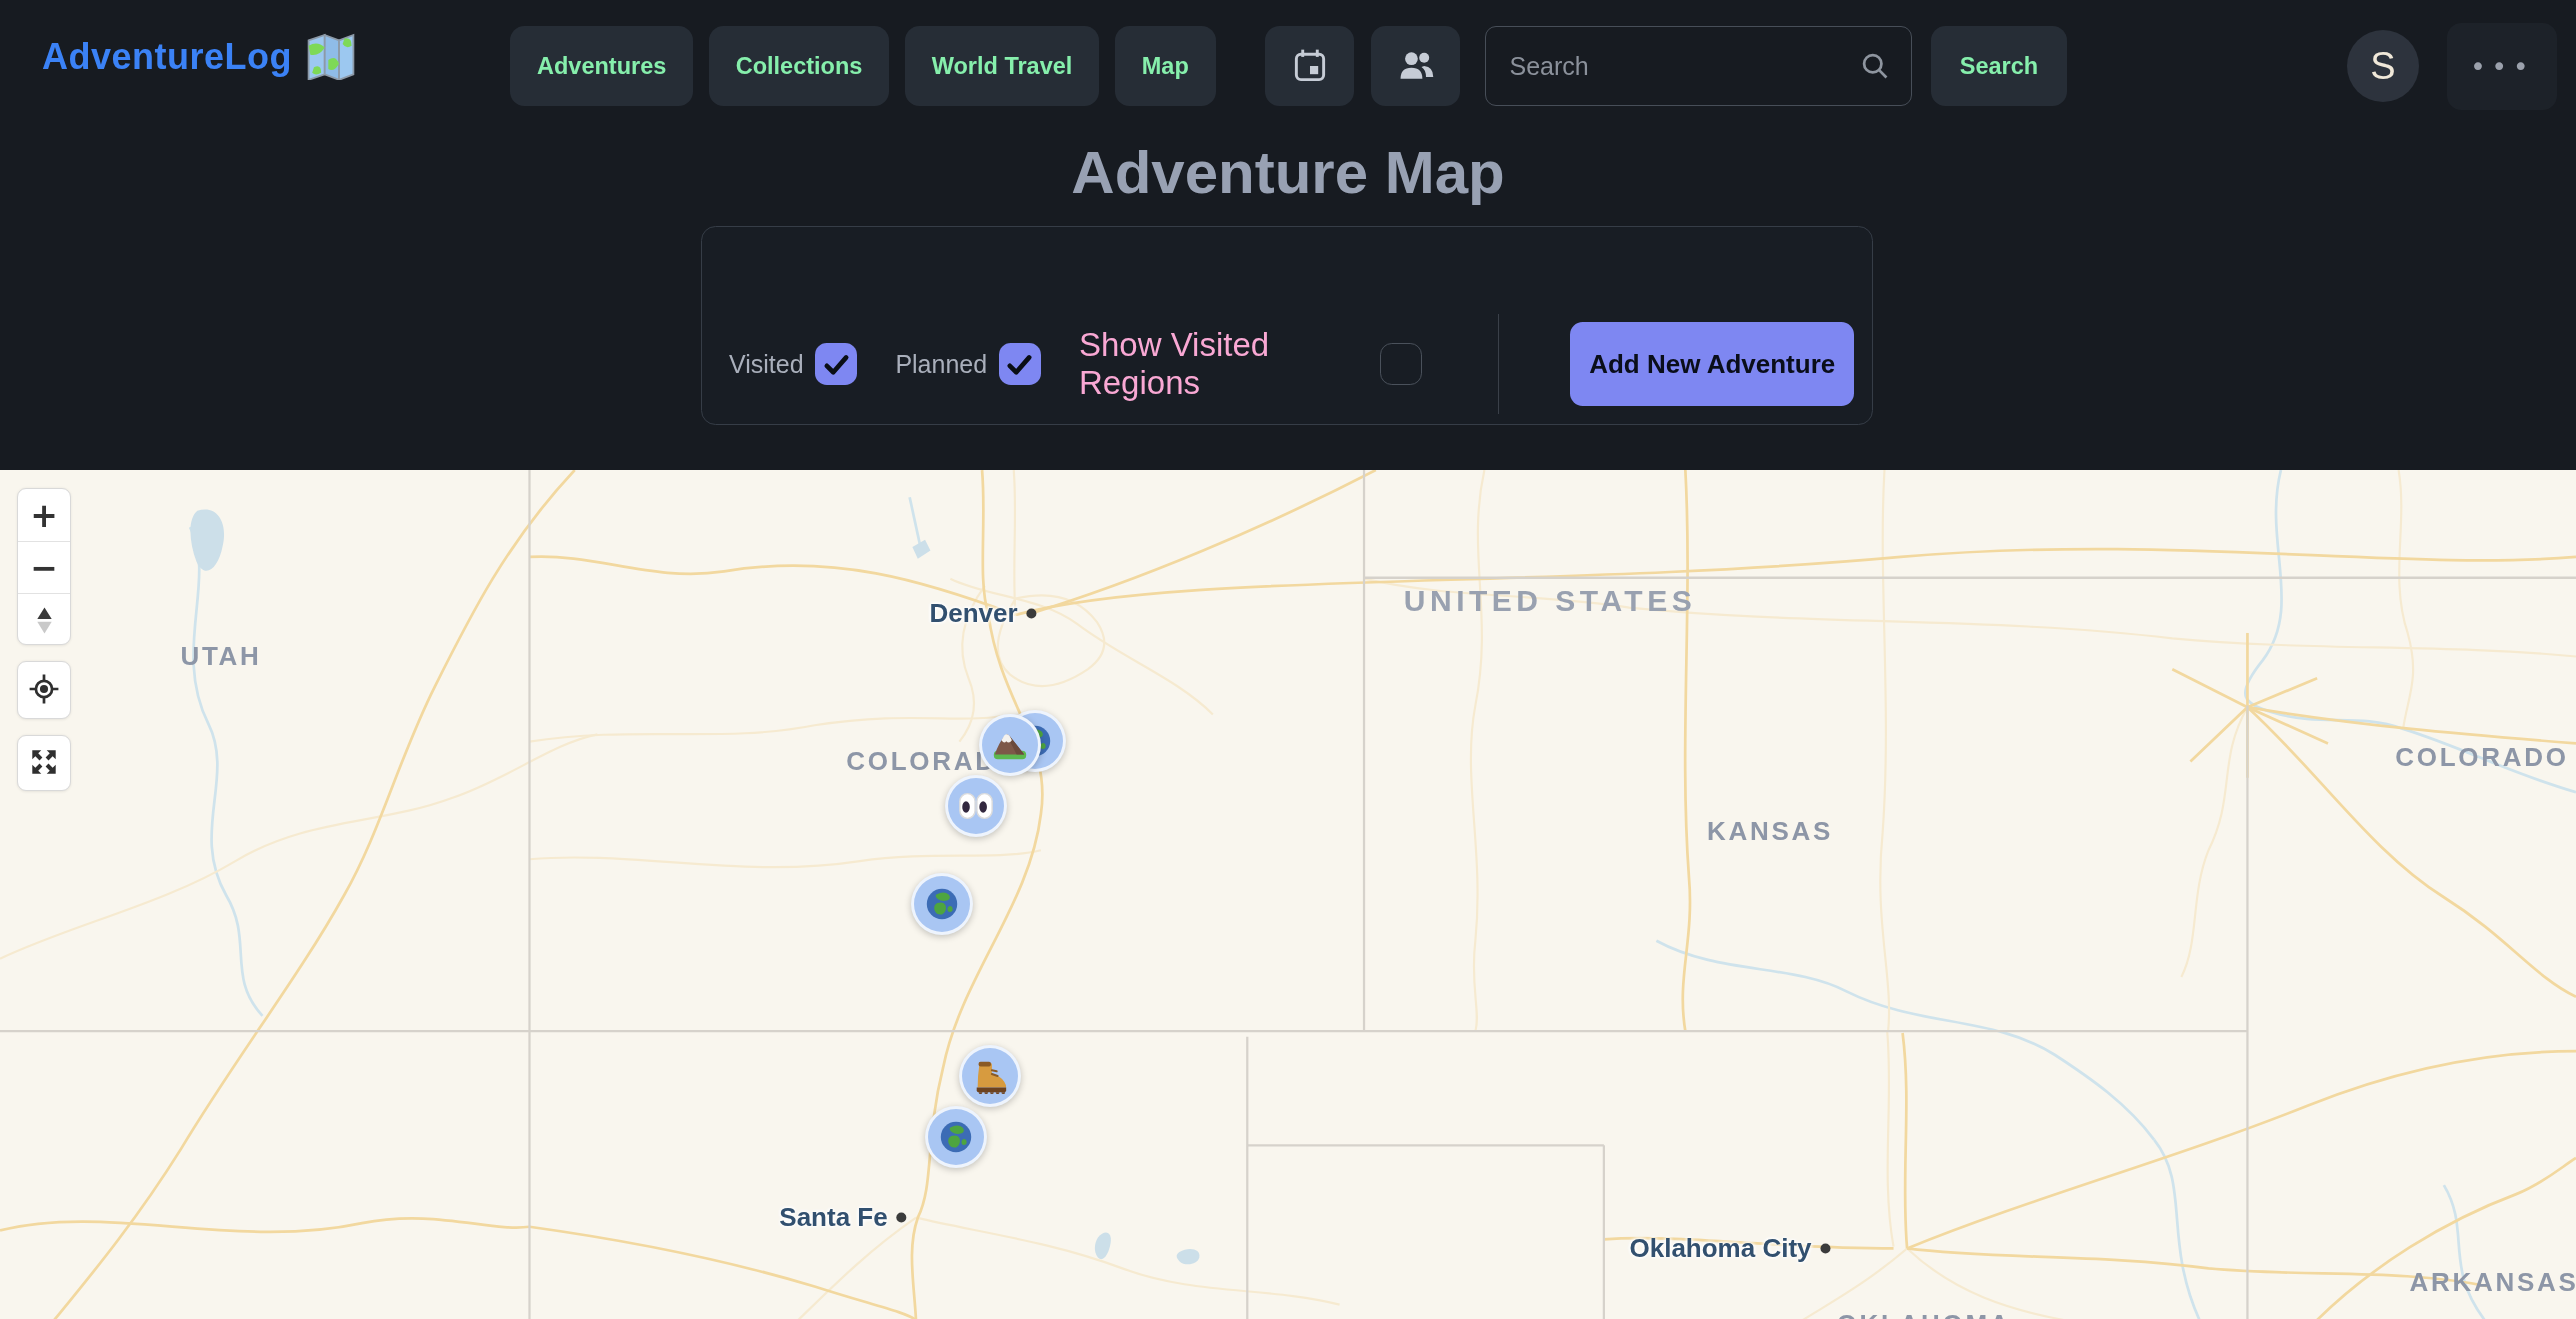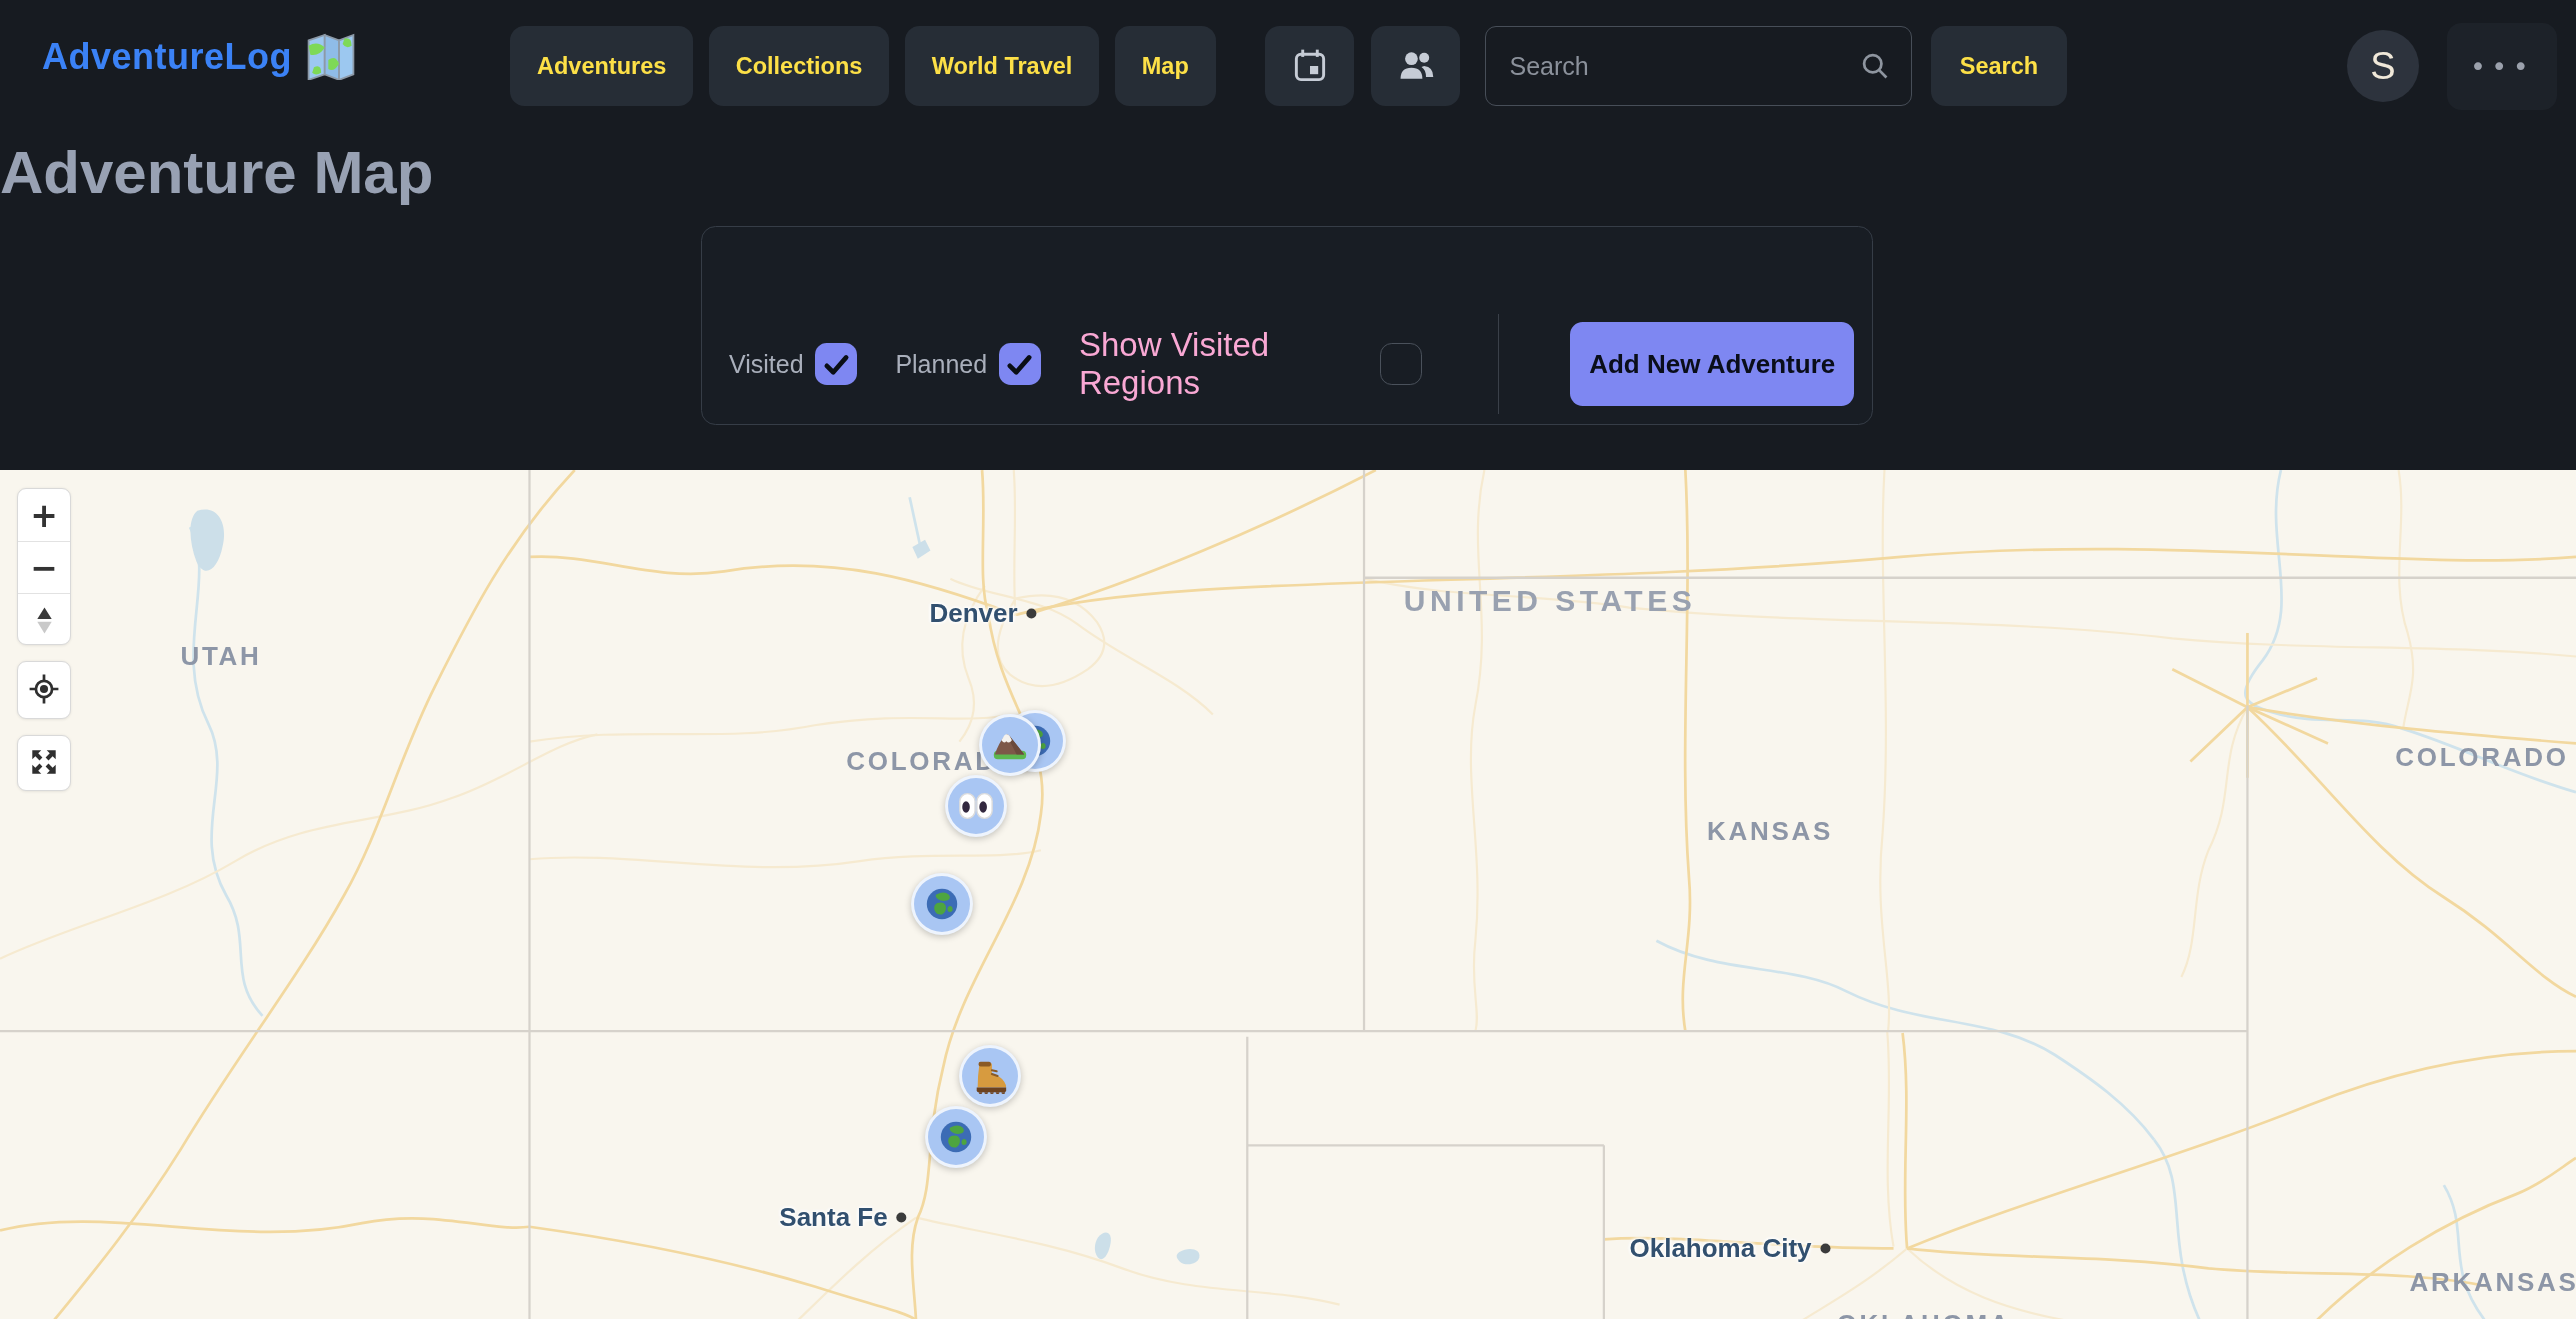--- a/index.html
+++ b/index.html
@@ -7,38 +7,38 @@
        font-family:"Liberation Sans","DejaVu Sans",sans-serif;}
   .app{position:absolute;inset:0;}
 
   
   .header{position:absolute;left:0;top:0;width:2576px;height:470px;background:#171b21;}
   .logo{position:absolute;left:42px;top:33px;display:flex;align-items:center;gap:12.7px;}
   .logo-text{font-size:36px;font-weight:700;color:#3b82f6;letter-spacing:0.5px;}
   .logo-emoji{width:52px;height:47px;display:block;}
   .nav{position:absolute;left:510px;top:26px;display:flex;gap:15.4px;}
   .nav-btn{height:80px;padding:0 27px;border:none;border-radius:14.5px;background:#262d36;
-           color:#fde047;font-size:23.5px;font-weight:600;cursor:pointer;
+           color:#86efac;font-size:23.5px;font-weight:600;cursor:pointer;
            font-family:inherit;display:flex;align-items:center;}
   .icon-btn{width:89px;height:80px;padding:0;display:flex;align-items:center;justify-content:center;}
   .search-wrap{position:absolute;left:1485px;top:26px;width:427px;height:80px;
                border:1.8px solid #474e58;border-radius:11px;background:#171b21;
                display:flex;align-items:center;box-sizing:border-box;}
   .search-input{flex:1;background:transparent;border:none;outline:none;color:#aab0ba;
                 font-size:25px;padding:0 9px 0 23.5px;font-family:inherit;}
   .search-input::placeholder{color:#8b919b;}
   .search-mag{margin-right:20px;flex:none;}
   .search-btn{position:absolute;left:1931px;top:26px;width:136px;}
   .avatar{position:absolute;left:2347px;top:30px;width:72px;height:72px;border-radius:50%;
           background:#2d333d;color:#f0e8d9;font-size:38px;display:flex;align-items:center;
           justify-content:center;cursor:pointer;}
   .ellipsis-btn{position:absolute;left:2447px;top:22.6px;width:110px;height:87px;border:none;
                 border-radius:14.5px;background:#1d2229;color:#9ba1ac;cursor:pointer;
                 font-size:27px;letter-spacing:5.4px;font-family:"DejaVu Sans",sans-serif;}
-  .page-title{position:absolute;left:0;top:138px;width:2576px;margin:0;
+  .page-title{position:absolute;left:0;top:138px;width:2576px;text-align:center;margin:0;
               font-size:60px;font-weight:700;color:#98a1b3;}
 
   .panel{position:absolute;left:701px;top:226px;width:1172px;height:199px;box-sizing:border-box;
          border:1.8px solid #363d47;border-radius:14.5px;background:#181d24;}
   .panel-title{margin:22px 0 0;text-align:center;font-size:34px;font-weight:700;color:#a9b0bd;}
   .panel-row{position:absolute;left:27px;right:18px;top:87px;height:100px;
              display:flex;align-items:center;}
   .cb-group{display:flex;align-items:center;gap:38px;}
   .cb-item{display:flex;align-items:center;gap:11.8px;cursor:pointer;}
   .cb-label{font-size:25px;color:#a9afbb;}

